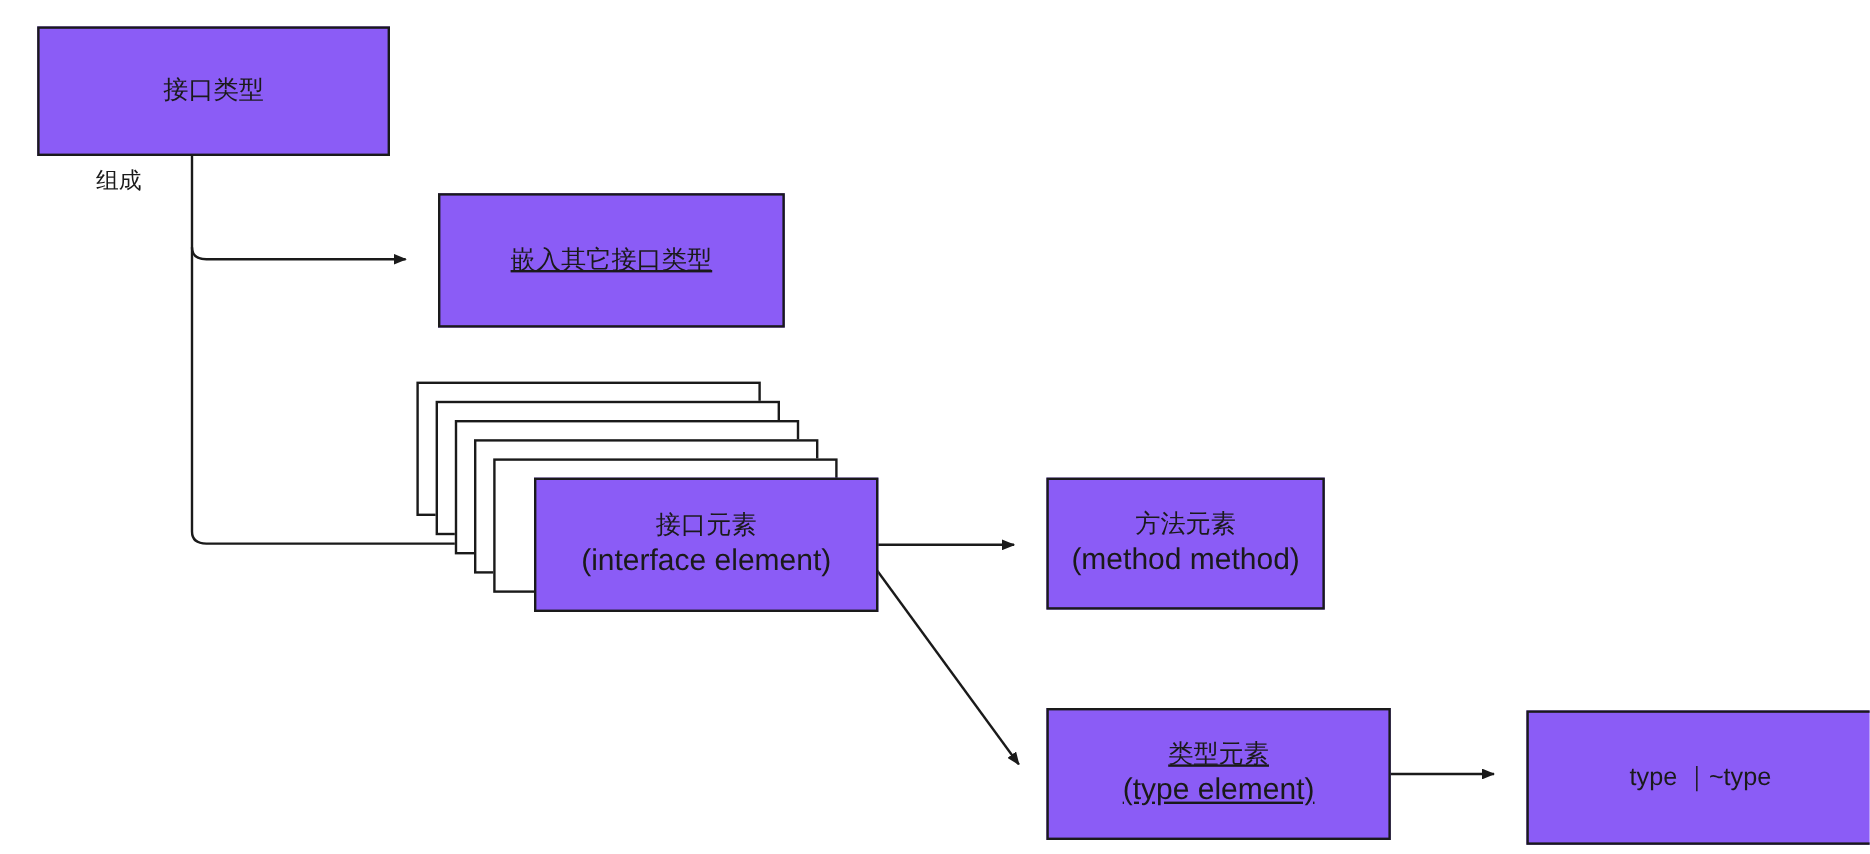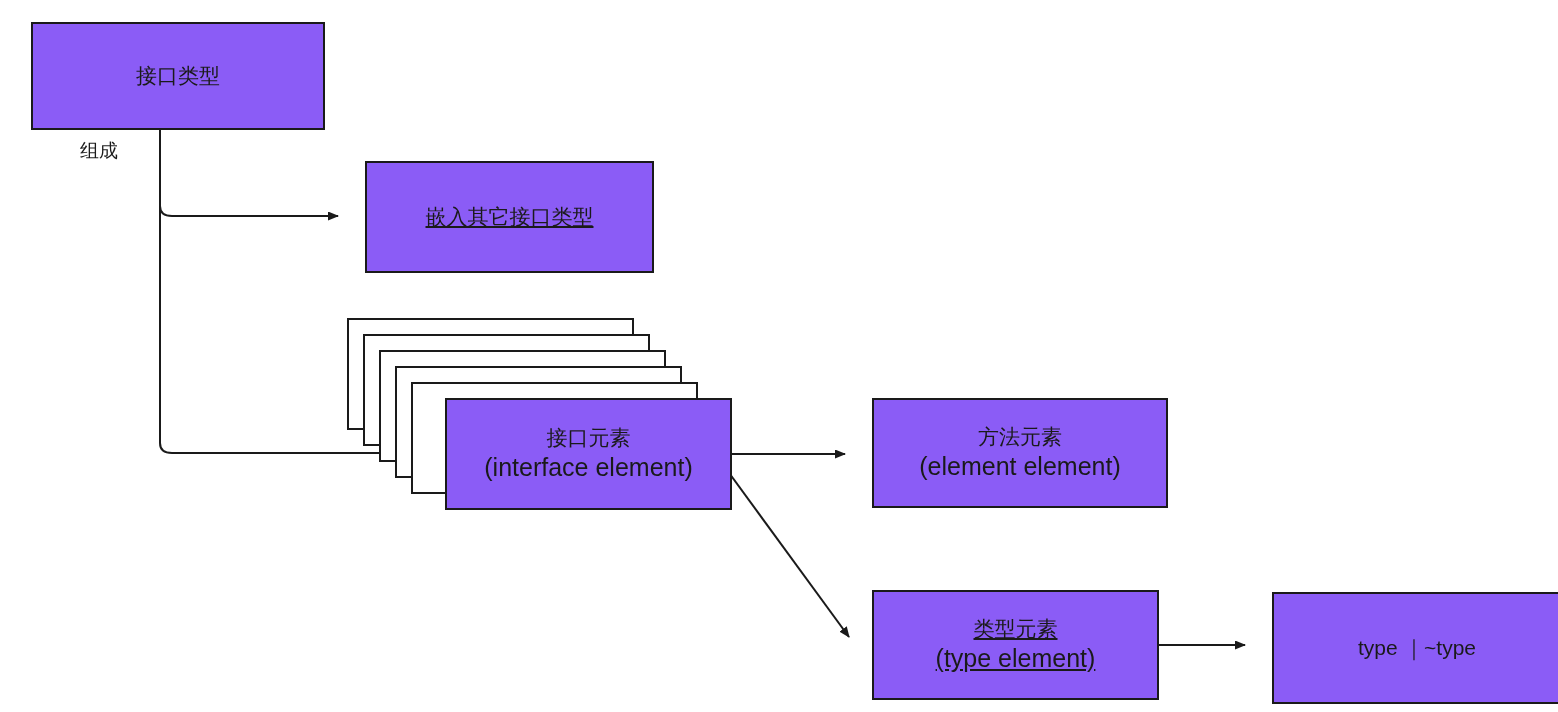--- a/index.html
+++ b/index.html
@@ -75,23 +75,23 @@
 
   <div class="node" style="left: 348px; top: 161px; width: 289px; height: 112px; text-decoration: underline;">
     <span class="l1">嵌入其它接口类型</span>
   </div>
 
   <div class="node" style="left: 428px; top: 398px; width: 287px; height: 112px; z-index: 10;">
     <span class="l1">接口元素</span>
     <span class="l2">(interface element)</span>
   </div>
 
-  <div class="node" style="left: 855px; top: 398px; width: 296px; height: 110px;">
+  <div class="node" style="left: 855px; top: 398px; width: 232px; height: 110px;">
     <span class="l1">方法元素</span>
-    <span class="l2">(element element)</span>
+    <span class="l2">(method method)</span>
   </div>
 
   <div class="node" style="left: 855px; top: 590px; width: 287px; height: 110px; text-decoration: underline;">
     <span class="l1">类型元素</span>
     <span class="l2">(type element)</span>
   </div>
 
   <div class="node" style="left: 1255px; top: 592px; width: 290px; height: 112px;">
     <span class="l1">type ｜~type</span>
   </div>

